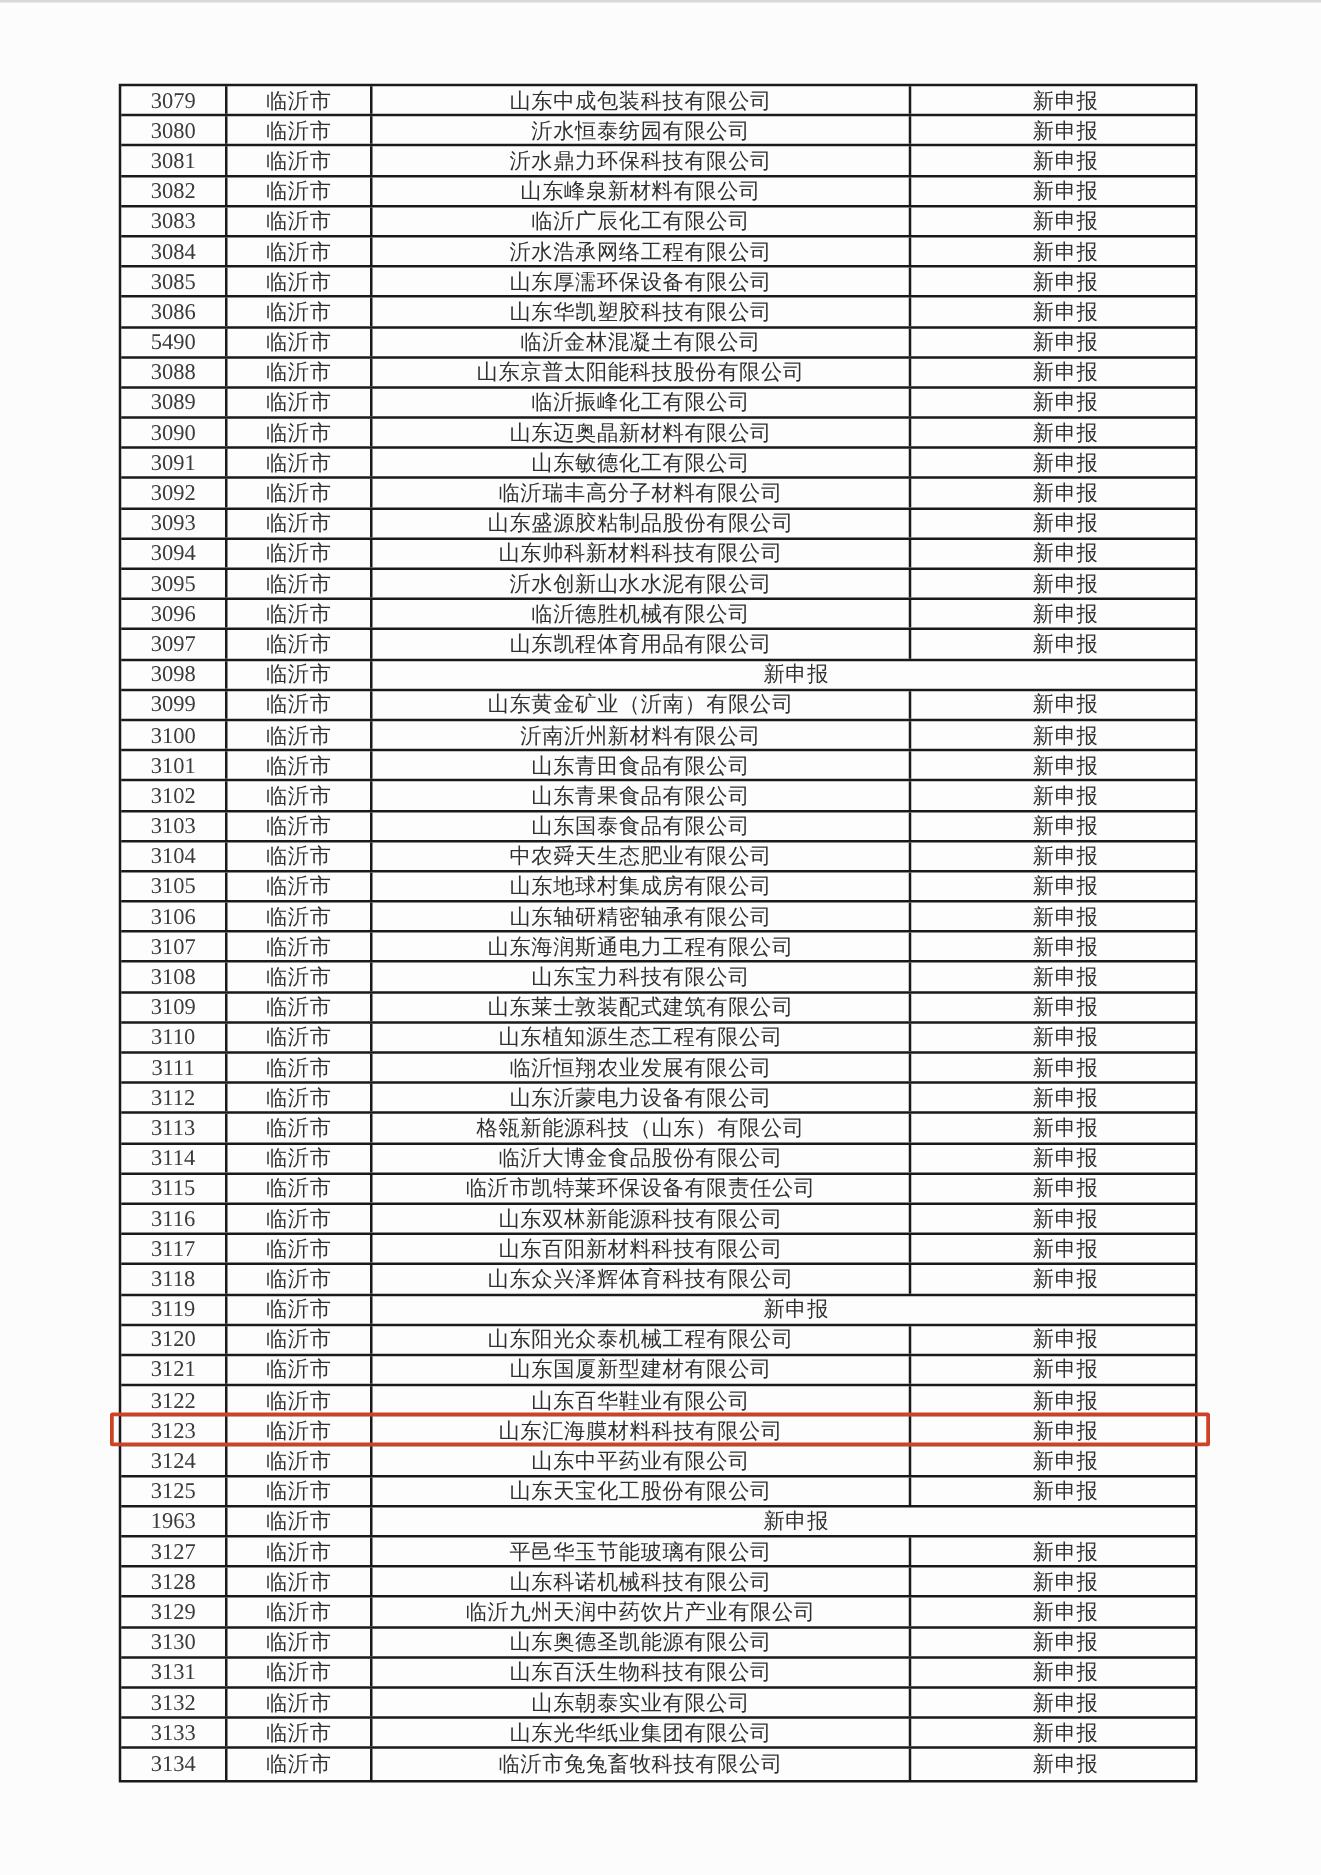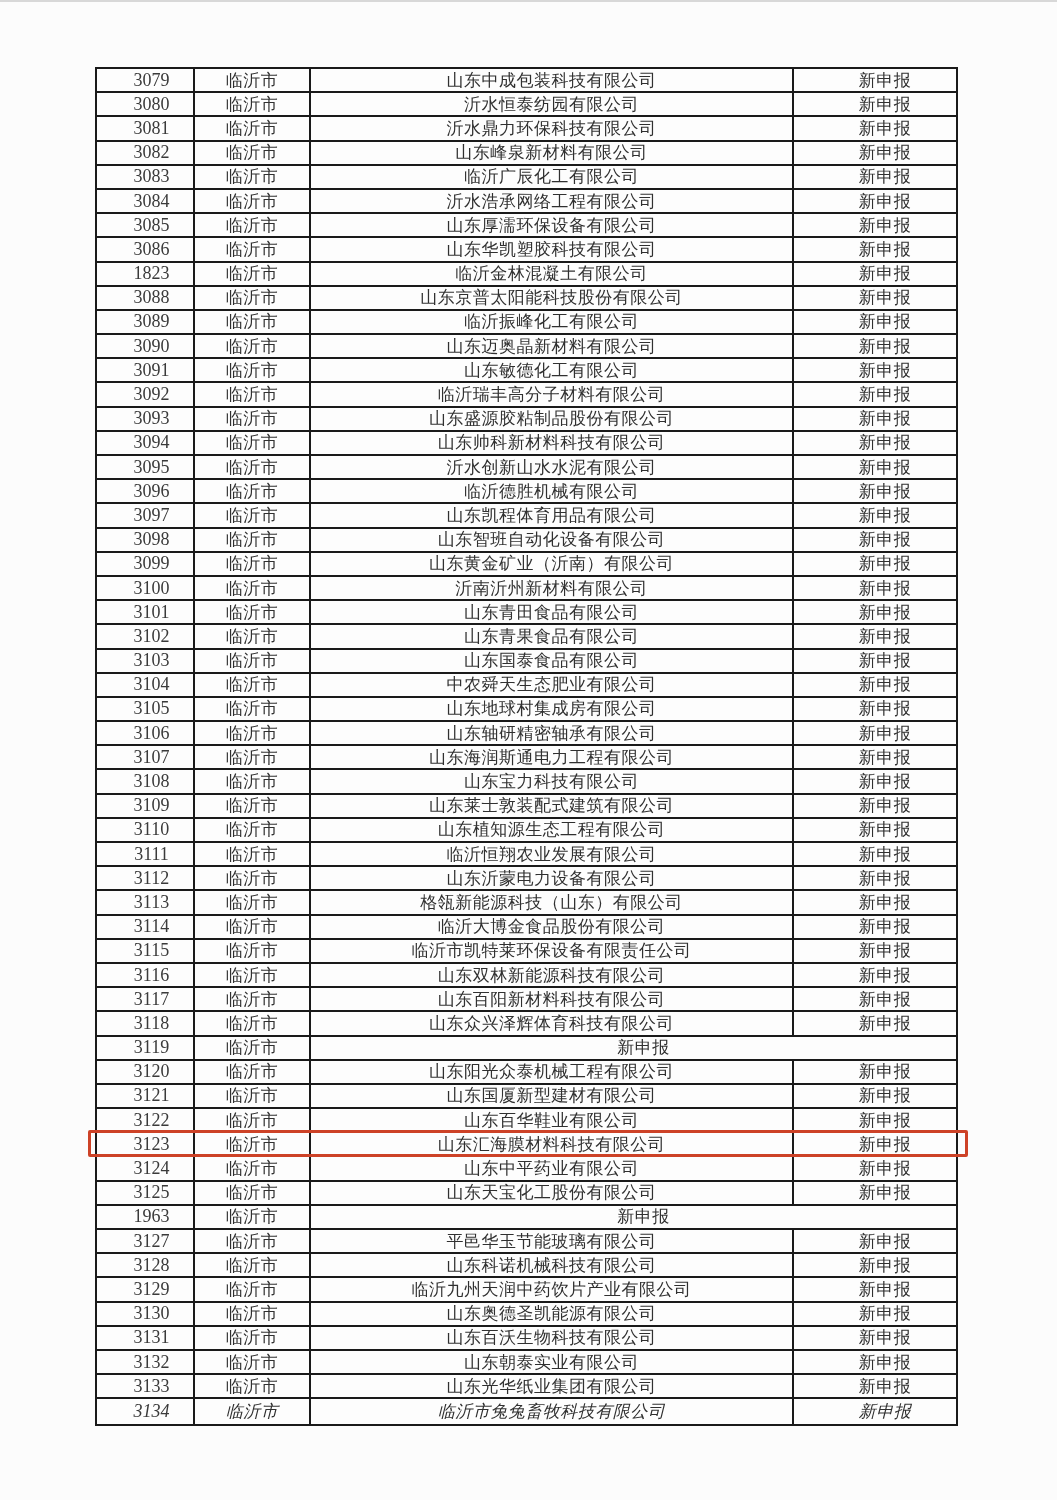--- a/index.html
+++ b/index.html
@@ -22,35 +22,35 @@
     background:#fdfdfd;
     box-sizing:border-box;
   }
   .row{
     display:flex;
     height:24.2px;
     box-sizing:border-box;
     border-bottom:2px solid #1a1a1a;
     position:relative;
   }
-  .row:last-child{border-bottom:none;font-style:italic;}
+  .row:last-child{border-bottom:none;}
   .cell{
     display:flex;align-items:center;justify-content:center;
     box-sizing:border-box;
     border-right:2px solid #1a1a1a;
     color:#303030;
     font-size:17px;
     white-space:nowrap;
     overflow:visible;
     letter-spacing:0.5px;
   }
   .cell:last-child{border-right:none;}
-  .c-no{width:85px;font-size:18px;color:#3a3a3a;letter-spacing:0;margin-left:13px;}
+  .c-no{width:85px;font-size:18px;color:#3a3a3a;letter-spacing:0;}
   .c-city{width:116px;}
-  .c-company{width:483px;}
+  .c-company{width:431px;}
   .c-status{flex:1;padding-left:20px;}
   .row.highlighted::after{
     content:"";
     position:absolute;
     top:-3px;bottom:-2px;
     left:-9px;right:-12px;
     border:3px solid #cd4227;
     border-radius:2px;
     pointer-events:none;
     z-index:5;
@@ -104,21 +104,21 @@
     <div class="cell c-company">山东厚濡环保设备有限公司</div>
     <div class="cell c-status">新申报</div>
   </div>
     <div class="row">
     <div class="cell c-no">3086</div>
     <div class="cell c-city">临沂市</div>
     <div class="cell c-company">山东华凯塑胶科技有限公司</div>
     <div class="cell c-status">新申报</div>
   </div>
     <div class="row">
-    <div class="cell c-no">1823</div>
+    <div class="cell c-no">5490</div>
     <div class="cell c-city">临沂市</div>
     <div class="cell c-company">临沂金林混凝土有限公司</div>
     <div class="cell c-status">新申报</div>
   </div>
     <div class="row">
     <div class="cell c-no">3088</div>
     <div class="cell c-city">临沂市</div>
     <div class="cell c-company">山东京普太阳能科技股份有限公司</div>
     <div class="cell c-status">新申报</div>
   </div>
@@ -172,21 +172,20 @@
   </div>
     <div class="row">
     <div class="cell c-no">3097</div>
     <div class="cell c-city">临沂市</div>
     <div class="cell c-company">山东凯程体育用品有限公司</div>
     <div class="cell c-status">新申报</div>
   </div>
     <div class="row">
     <div class="cell c-no">3098</div>
     <div class="cell c-city">临沂市</div>
-    <div class="cell c-company">山东智班自动化设备有限公司</div>
     <div class="cell c-status">新申报</div>
   </div>
     <div class="row">
     <div class="cell c-no">3099</div>
     <div class="cell c-city">临沂市</div>
     <div class="cell c-company">山东黄金矿业（沂南）有限公司</div>
     <div class="cell c-status">新申报</div>
   </div>
     <div class="row">
     <div class="cell c-no">3100</div>

